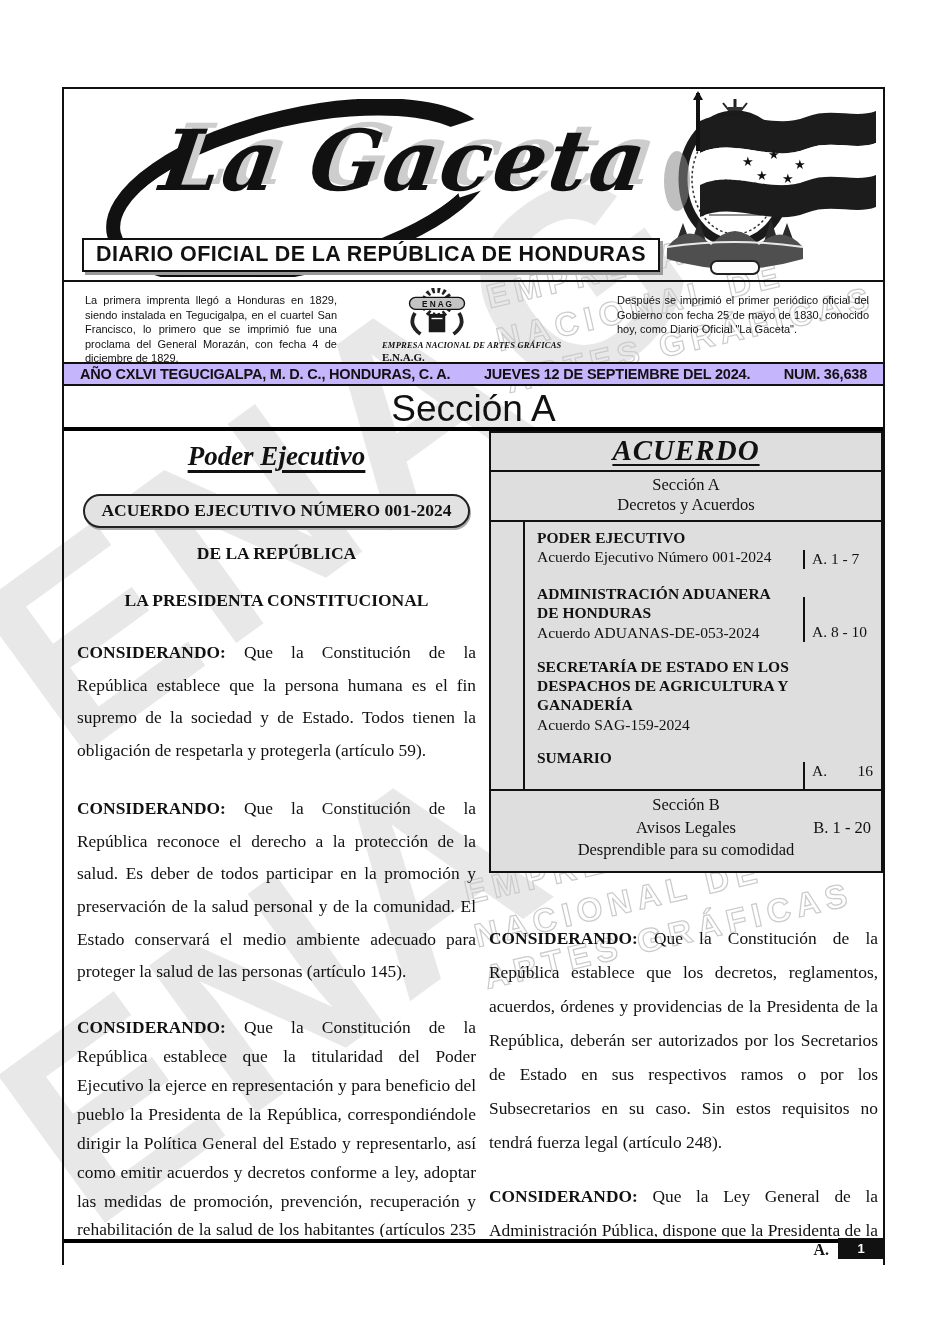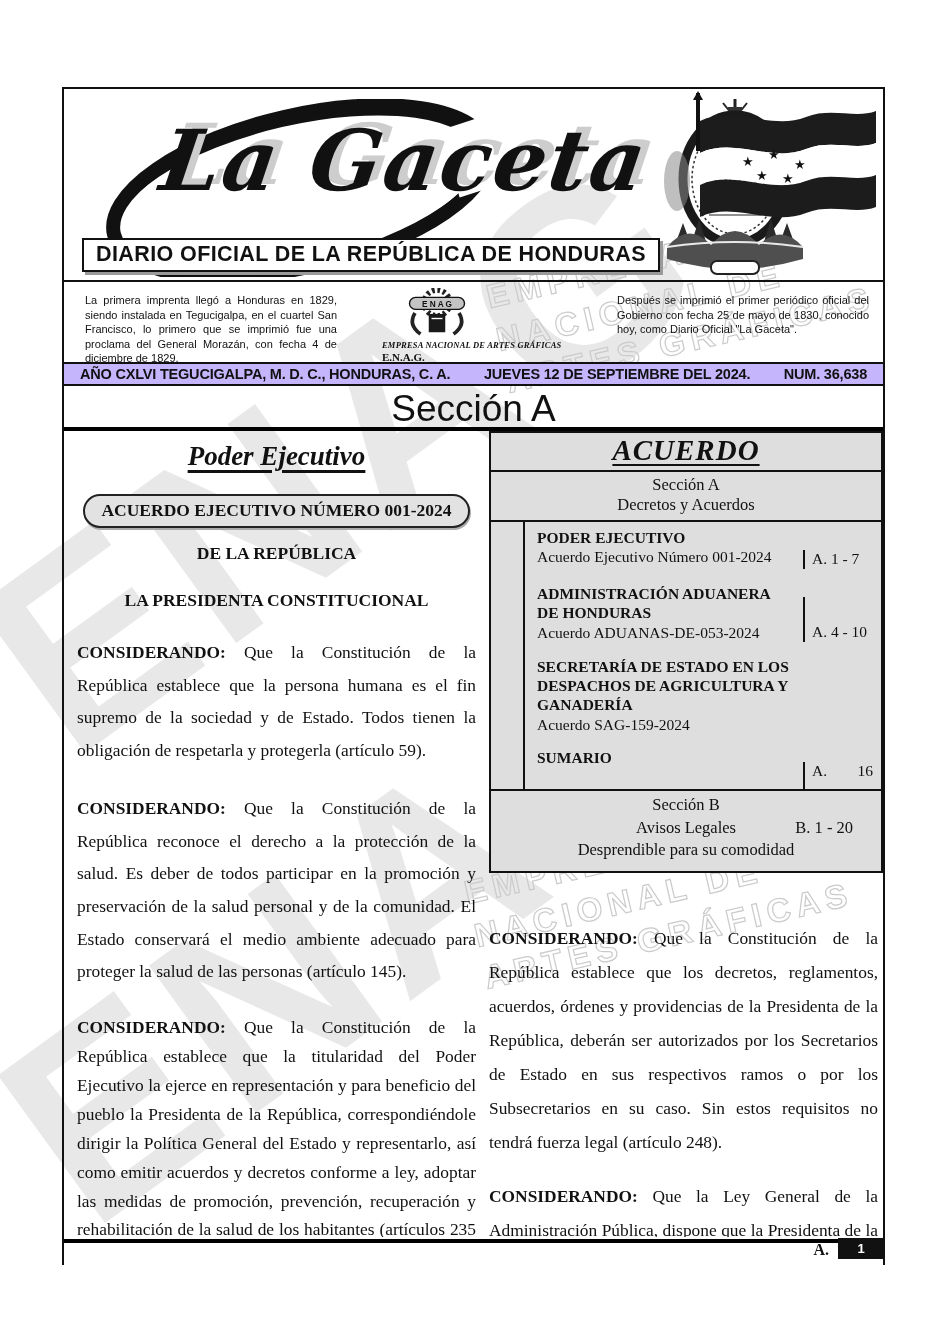--- a/index.html
+++ b/index.html
@@ -77,21 +77,21 @@
   .sum-table { display:grid; grid-template-columns:34px 1fr 78px; border-bottom:2px solid #111; }
   .sum-gutter { grid-column:1; grid-row:1 / 5; border-right:2px solid #111; }
   .e-main { grid-column:2; padding:6px 8px 0 12px; font-size:15.5px; line-height:1.24; }
   .e-main b { display:block; }
   .e-main .item { display:block; }
   .e-pages { grid-column:3; border-left:2px solid #111; padding:0 4px 1px 7px; font-size:15.5px;
              display:flex; align-items:flex-end;margin-top:28px; }
   .e-pages.split { justify-content:space-between; padding-right:8px; }
   .sum-secb { text-align:center; font-size:16.5px; line-height:1.38; padding:3px 0 9px; position:relative; }
   .secb-line2 { position:relative; }
-  .secb-pages { position:absolute; right:28px; top:0;font-family:Liberation Serif, serif; }
+  .secb-pages { position:absolute; right:10px; top:0;font-family:Liberation Serif, serif; }
   
   .footer { position:relative; height:26px; border-top:4px solid #000; margin-top:2px; }
   .footer-inner { position:absolute; right:-1px; top:-5px; display:flex; align-items:flex-start; gap:9px; }
   .footer-letter { font-weight:700; font-size:16px; padding-top:3px; }
   .pagebox { width:46px; height:21px; background:#111; color:#fff; text-align:center;
              font-family:"Liberation Sans", sans-serif; font-weight:700; font-size:13px; line-height:21px; }
   b.lead { font-weight:700; }
 </style>
 </head>
 <body>
@@ -217,21 +217,21 @@
               <span class="item">Acuerdo Ejecutivo Número 001-2024</span>
             </div>
             <div class="e-pages" style="grid-row:1;">
                 <span>A. 1 - 7</span>
               </div>
             <div class="e-main" style="grid-row:2; padding-top:15px;">
               <b>ADMINISTRACIÓN ADUANERA DE HONDURAS</b>
               <span class="item">Acuerdo ADUANAS-DE-053-2024</span>
             </div>
             <div class="e-pages" style="grid-row:2;">
-                <span>A. 4 - 10</span>
+                <span>A. 8 - 10</span>
               </div>
             <div class="e-main" style="grid-row:3; padding-top:15px;">
               <b>SECRETARÍA DE ESTADO EN LOS DESPACHOS DE AGRICULTURA Y GANADERÍA</b>
               <span class="item">Acuerdo SAG-159-2024</span>
             </div>
             <div class="e-main row-last" style="grid-row:4; padding-top:14px; padding-bottom:9px;">
               <b>SUMARIO</b>
             </div>
             <div class="e-pages split" style="grid-row:4; padding-bottom:9px;">
               <span>A.</span>

